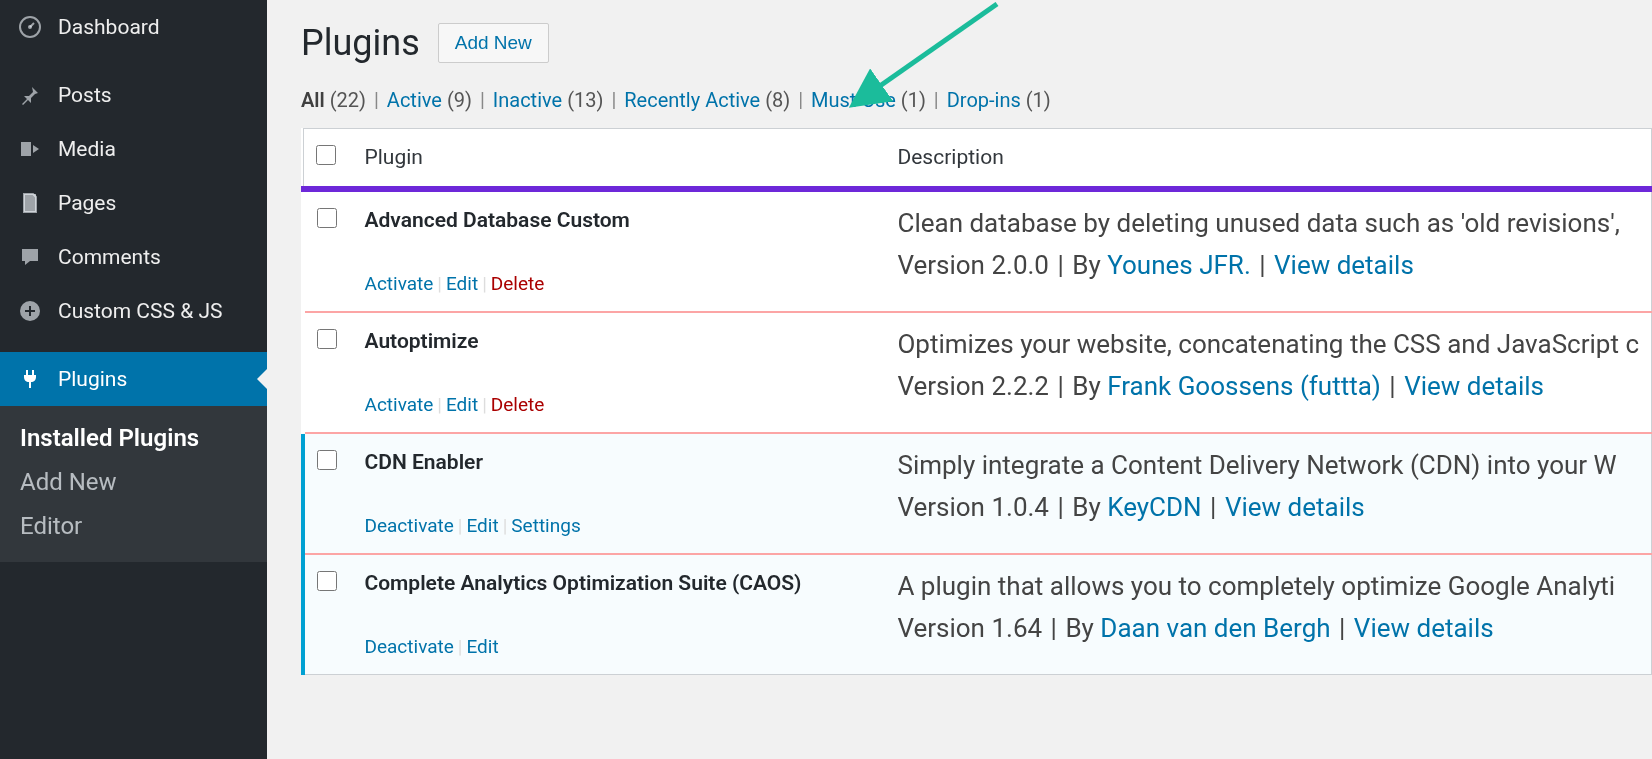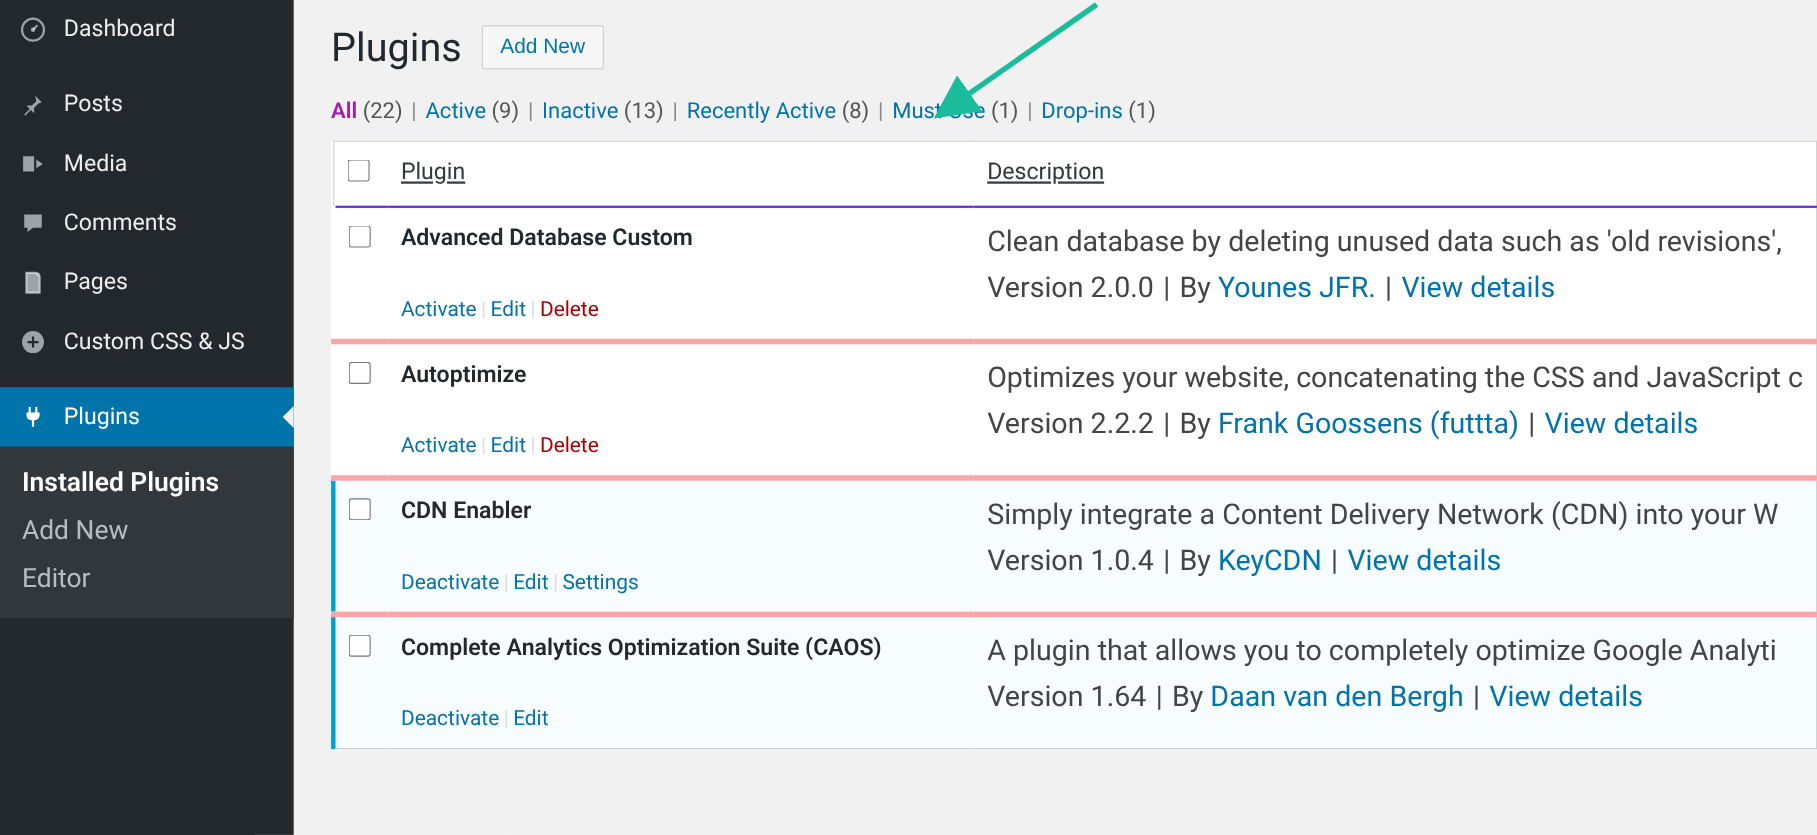--- a/index.html
+++ b/index.html
@@ -109,21 +109,21 @@
     font-weight: 500;
   }
 
   .subsubsub {
     font-size: 20px;
     color: #666;
     margin-bottom: 16px;
   }
   .subsubsub .item { display: inline; }
   .subsubsub .item a { color: #0073aa; text-decoration: none; }
-  .subsubsub .item.current a { color: #a21caf; font-weight: 600; }
+  .subsubsub .item.current a { color: #404040; font-weight: 600; }
   .subsubsub .count { color: #555; }
   .subsubsub .sep { color: #888; padding: 0 3px; }
 
   .tablenav {
     display: flex;
     gap: 12px;
     margin-bottom: 14px;
   }
   select.bulk {
     font-size: 20px;
@@ -160,31 +160,30 @@
     border: 1px solid #ccd0d4;
   }
   table.plugins th, table.plugins td {
     text-align: left;
     padding: 16px 12px;
     vertical-align: top;
   }
   table.plugins thead th {
     font-size: 21px;
     font-weight: 400;
-    border-bottom: 2px solid #6d28d9;
+    border-bottom: 6px solid #6d28d9;
     color: #32373c;
-    text-decoration: underline;
   }
   .check-col { width: 50px; text-align: center; }
   .check-col input[type=checkbox] {
     width: 20px; height: 20px;
     border: 1px solid #b4b9be;
   }
   .name-col { width: 576px; }
-  tbody tr { border-top: 5px solid #fca5a5; }
+  tbody tr { border-top: 2px solid #fca5a5; }
   tbody tr:first-child { border-top: none; }
   tbody tr.active { background: #f7fcfe; border-left: 4px solid #00a0d2; }
   tbody tr.inactive { border-left: 4px solid transparent; }
   .plugin-name { font-size: 21px; font-weight: 600; color: #23282d; margin-bottom: 8px; }
   .row-actions { font-size: 19px; margin-top: 40px; }
   .row-actions a { color: #0073aa; text-decoration: none; }
   .row-actions a.delete { color: #a00; }
   .row-actions .sep { color: #ddd; padding: 0 4px; }
   .desc-col { font-size: 26px; color: #444; }
   .desc-text { margin-bottom: 12px; white-space: nowrap; overflow: hidden; }
@@ -222,33 +221,33 @@
           <span class="icon">
             <svg width="24" height="24" viewBox="0 0 24 24" fill="currentColor">
               <path d="M3 5h10v14H3z M15 8l6 4-6 4z"></path>
             </svg>
           </span>
           <span class="label">Media</span>
         </div>
         <div class="sidebar-item">
           <span class="icon">
             <svg width="24" height="24" viewBox="0 0 24 24" fill="currentColor">
-              <path d="M4 4h16v12H12l-5 4v-4H4z"></path>
-            </svg>
-          </span>
-          <span class="label">Comments</span>
-        </div>
-        <div class="sidebar-item">
-          <span class="icon">
-            <svg width="24" height="24" viewBox="0 0 24 24" fill="currentColor">
               <path d="M6 3h9l3 3v15H6z" fill="none" stroke="currentColor" stroke-width="2"></path>
               <rect x="6" y="3" width="12" height="18" fill="currentColor"></rect>
             </svg>
           </span>
           <span class="label">Pages</span>
+        </div>
+        <div class="sidebar-item">
+          <span class="icon">
+            <svg width="24" height="24" viewBox="0 0 24 24" fill="currentColor">
+              <path d="M4 4h16v12H12l-5 4v-4H4z"></path>
+            </svg>
+          </span>
+          <span class="label">Comments</span>
         </div>
         <div class="sidebar-item">
           <span class="icon">
             <svg width="24" height="24" viewBox="0 0 24 24" fill="currentColor">
               <circle cx="12" cy="12" r="10"></circle>
               <path d="M12 7v10M7 12h10" stroke="#23282d" stroke-width="2"></path>
             </svg>
           </span>
           <span class="label">Custom CSS &amp; JS</span>
         </div>

